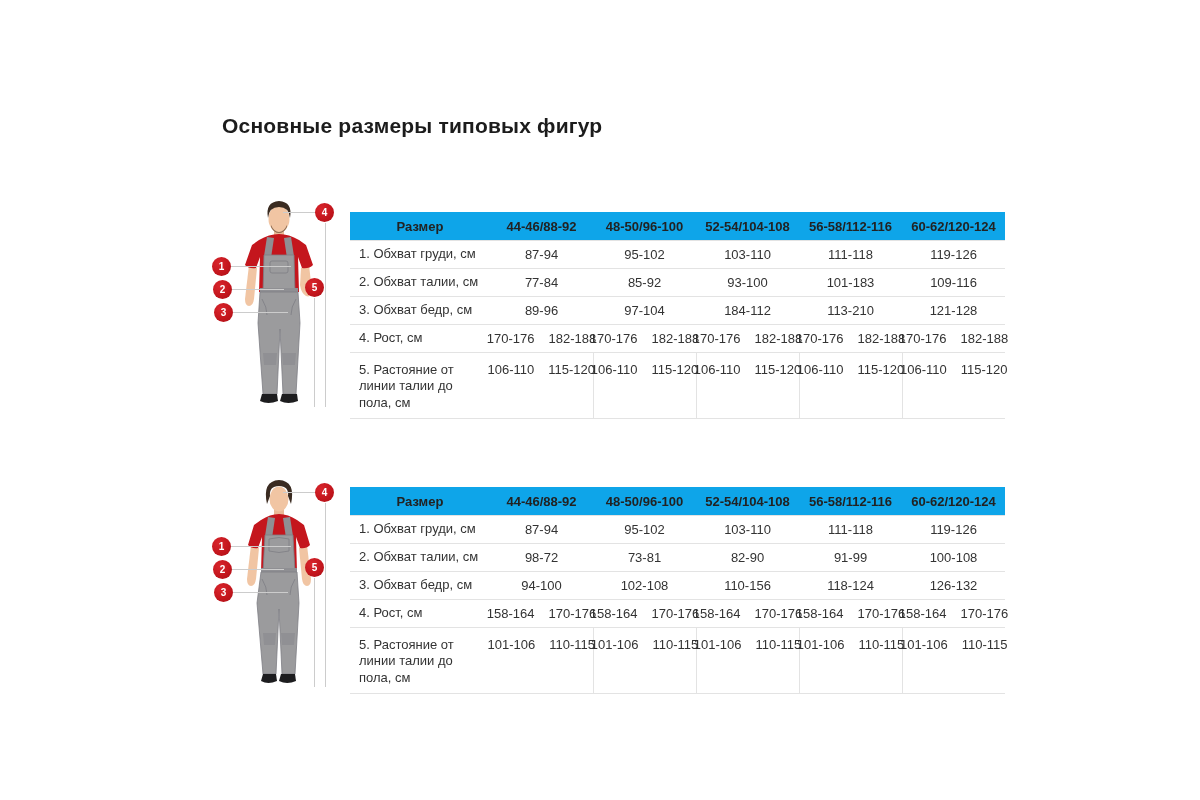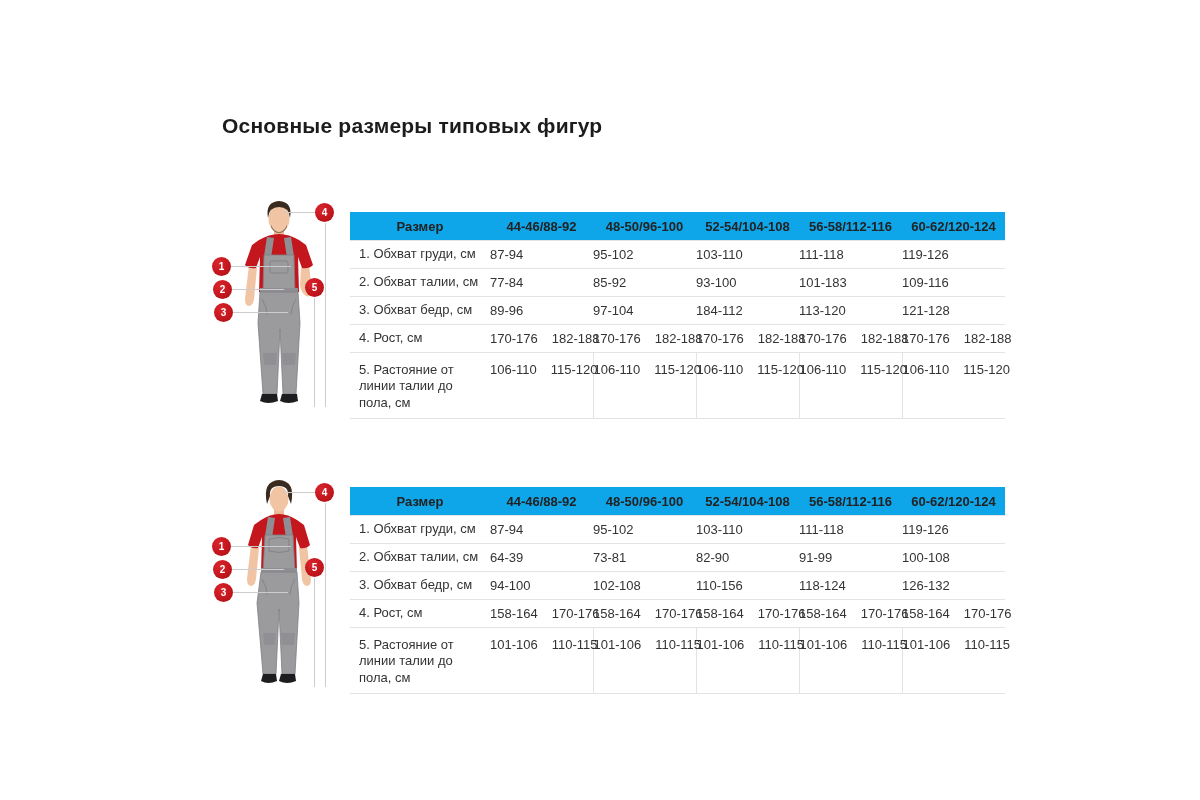--- a/index.html
+++ b/index.html
@@ -27,21 +27,21 @@
     height:28px;text-align:center;padding:0;font-size:13px;
   }
   .size-table tbody td{
     border-top:1px solid #e3e3e3;height:27px;text-align:center;
     padding:0;vertical-align:middle;
   }
   .size-table tbody tr:last-child td{border-bottom:1px solid #e3e3e3;}
   .size-table td.row-label{text-align:left;padding-left:9px;padding-right:6px;line-height:1.25;}
   .size-table tr.tall-row td{height:56px;vertical-align:top;padding-top:9px;}
   .size-table tr.divided td:nth-child(n+3){border-left:1px solid #e3e3e3;}
-  .vals{display:flex;justify-content:flex-start;gap:14px;white-space:nowrap;}
+  .vals{display:flex;justify-content:center;gap:14px;white-space:nowrap;}
 
   
   .figure-block{position:absolute;width:150px;height:215px;}
   .figure-block.fig-men{left:205px;top:195px;}
   .figure-block.fig-women{left:205px;top:475px;}
   .figure-block svg{position:absolute;left:2px;top:0;}
 
   .marker{
     position:absolute;width:19px;height:19px;border-radius:50%;
     background:radial-gradient(circle at 35% 32%,#d8252c 0%,#c4161d 55%,#a80f16 100%);
@@ -240,21 +240,21 @@
             <span>97-104</span>
           </div>
         </td>
         <td>
           <div class="vals">
             <span>184-112</span>
           </div>
         </td>
         <td>
           <div class="vals">
-            <span>113-120</span>
+            <span>113-210</span>
           </div>
         </td>
         <td>
           <div class="vals">
             <span>121-128</span>
           </div>
         </td>
       </tr>
       <tr>
         <td class="row-label">4. Рост, см</td>
@@ -370,21 +370,21 @@
         <td>
           <div class="vals">
             <span>119-126</span>
           </div>
         </td>
       </tr>
       <tr>
         <td class="row-label">2. Обхват талии, см</td>
         <td>
           <div class="vals">
-            <span>64-39</span>
+            <span>98-72</span>
           </div>
         </td>
         <td>
           <div class="vals">
             <span>73-81</span>
           </div>
         </td>
         <td>
           <div class="vals">
             <span>82-90</span>

